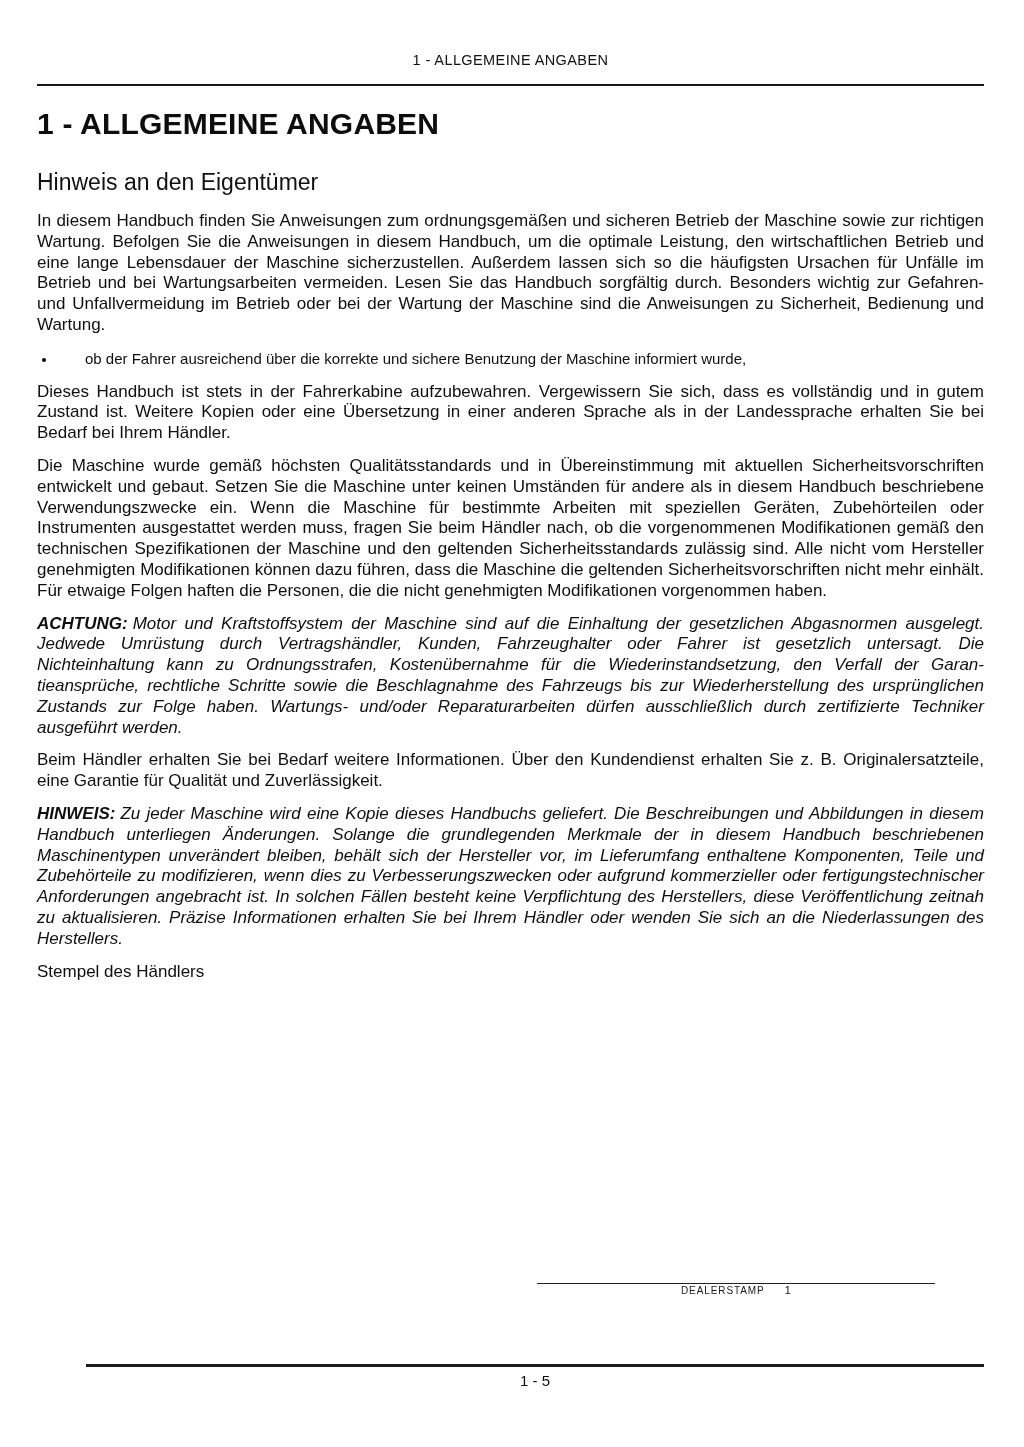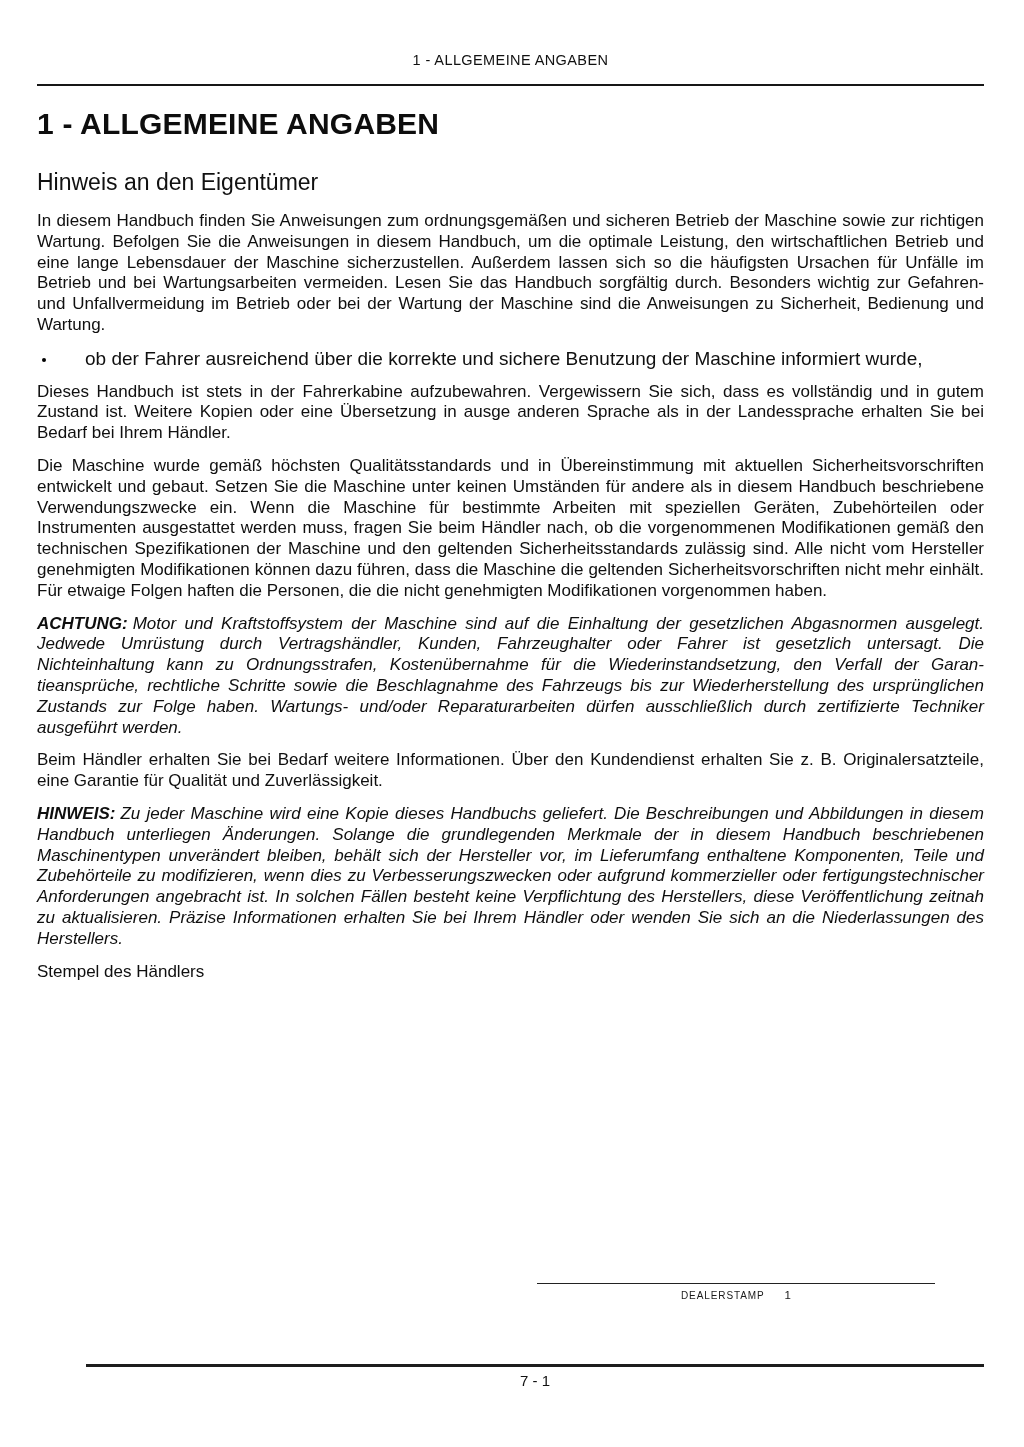--- a/index.html
+++ b/index.html
@@ -46,21 +46,21 @@
     line-height: 20.8px;
     text-align: justify;
     hyphens: manual;
     color: #0f0f0f;
   }
   p.first-para { margin-top: 15px; }
   .bullet-item {
     position: relative;
     margin: 9px 0 0 0;
     padding-left: 48px;
-    font-size: 19px;
+    font-size: 15px;
     line-height: 20.8px;
     color: #0f0f0f;
   }
   .bullet-item.bullet-first { margin-top: 13px; }
   .bullet-dot {
     position: absolute;
     left: 5px;
     top: 9px;
     width: 4px;
     height: 4px;
@@ -70,21 +70,20 @@
   p.notice { font-style: italic; }
   .notice-label { font-weight: bold; margin-right: 5px; }
   .dealer-stamp {
     position: absolute;
     left: 537px;
     top: 1283px;
     width: 398px;
   }
   .stamp-line { border-top: 1.5px solid #222222; height: 0; }
   .stamp-caption {
-    margin-top: 5px;
     text-align: center;
     font-size: 10px;
     letter-spacing: 0.9px;
     color: #1a1a1a;
   }
   .stamp-number {
     font-size: 11.5px;
     letter-spacing: 0;
     margin-left: 20px;
   }
@@ -119,21 +118,21 @@
 
   <p class="body-para first-para">In diesem Handbuch finden Sie Anweisungen zum ordnungsgemäßen und sicheren Betrieb der Maschine sowie zur richtigen Wartung. Befolgen Sie die Anweisungen in diesem Handbuch, um die optimale Leistung, den wirtschaft­lichen Betrieb und eine lange Lebensdauer der Maschine sicherzustellen. Außerdem lassen sich so die häufigsten Ursachen für Unfälle im Betrieb und bei Wartungsarbeiten vermeiden. Lesen Sie das Handbuch sorgfältig durch. Besonders wichtig zur Gefahren- und Unfallvermeidung im Betrieb oder bei der Wartung der Maschine sind die An­weisungen zu Sicherheit, Bedienung und Wartung.</p>
 
 
   <div class="bullet-item bullet-first">
     <span class="bullet-dot"></span>
     <span>ob der Fahrer ausreichend über die korrekte und sichere Benutzung der Maschine informiert wurde,</span>
   </div>
 
 
-  <p class="body-para">Dieses Handbuch ist stets in der Fahrerkabine aufzubewahren. Vergewissern Sie sich, dass es vollständig und in gu­tem Zustand ist. Weitere Kopien oder eine Übersetzung in ausge anderen Sprache als in der Landessprache erhalten Sie bei Bedarf bei Ihrem Händler.</p>
+  <p class="body-para">Dieses Handbuch ist stets in der Fahrerkabine aufzubewahren. Vergewissern Sie sich, dass es vollständig und in gu­tem Zustand ist. Weitere Kopien oder eine Übersetzung in einer anderen Sprache als in der Landessprache erhalten Sie bei Bedarf bei Ihrem Händler.</p>
 
   <p class="body-para">Die Maschine wurde gemäß höchsten Qualitätsstandards und in Übereinstimmung mit aktuellen Sicherheitsvorschrif­ten entwickelt und gebaut. Setzen Sie die Maschine unter keinen Umständen für andere als in diesem Handbuch beschriebene Verwendungszwecke ein. Wenn die Maschine für bestimmte Arbeiten mit speziellen Geräten, Zube­hörteilen oder Instrumenten ausgestattet werden muss, fragen Sie beim Händler nach, ob die vorgenommenen Mo­difikationen gemäß den technischen Spezifikationen der Maschine und den geltenden Sicherheitsstandards zulässig sind. Alle nicht vom Hersteller genehmigten Modifikationen können dazu führen, dass die Maschine die geltenden Sicherheitsvorschriften nicht mehr einhält. Für etwaige Folgen haften die Personen, die die nicht genehmigten Mo­difikationen vorgenommen haben.</p>
 
   <p class="body-para notice">
     <strong class="notice-label">ACHTUNG:</strong><span>Motor und Kraftstoffsystem der Maschine sind auf die Einhaltung der gesetzlichen Abgasnormen ausge­legt. Jedwede Umrüstung durch Vertragshändler, Kunden, Fahrzeughalter oder Fahrer ist gesetzlich untersagt. Die Nichteinhaltung kann zu Ordnungsstrafen, Kostenübernahme für die Wiederinstandsetzung, den Verfall der Garan­tieansprüche, rechtliche Schritte sowie die Beschlagnahme des Fahrzeugs bis zur Wiederherstellung des ursprüng­lichen Zustands zur Folge haben. Wartungs- und/oder Reparaturarbeiten dürfen ausschließlich durch zertifizierte Techniker ausgeführt werden.</span>
   </p>
 
   <p class="body-para">Beim Händler erhalten Sie bei Bedarf weitere Informationen. Über den Kundendienst erhalten Sie z. B. Originaler­satzteile, eine Garantie für Qualität und Zuverlässigkeit.</p>
 
   <p class="body-para notice">
@@ -144,16 +143,16 @@
 
   <div class="dealer-stamp">
     <div class="stamp-line"></div>
     <div class="stamp-caption">
       <span>DEALERSTAMP</span><span class="stamp-number">1</span>
     </div>
   </div>
 
   <div class="page-footer">
     <div class="footer-rule"></div>
-    <div class="page-number">7 - 1</div>
+    <div class="page-number">1 - 5</div>
   </div>
 
 </div>
 
 </body></html>

